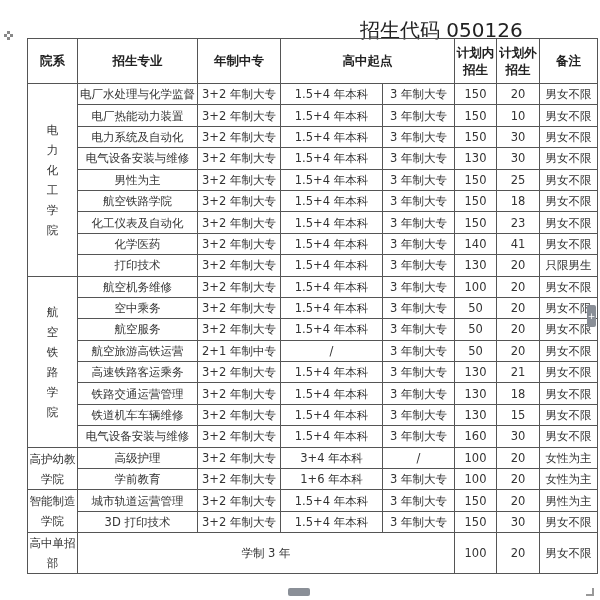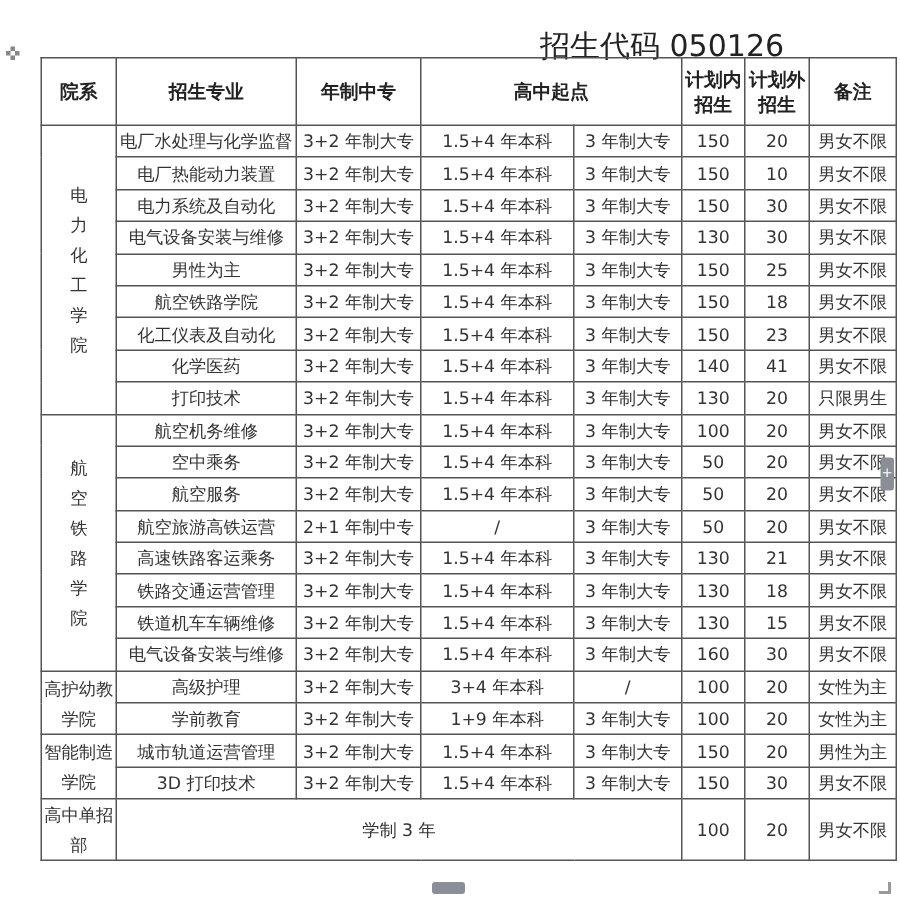--- a/index.html
+++ b/index.html
@@ -223,21 +223,21 @@
         <td>3+2 年制大专</td>
         <td>3+4 年本科</td>
         <td>/</td>
         <td>100</td>
         <td>20</td>
         <td>女性为主</td>
       </tr>
       <tr>
         <td>学前教育</td>
         <td>3+2 年制大专</td>
-        <td>1+9 年本科</td>
+        <td>1+6 年本科</td>
         <td>3 年制大专</td>
         <td>100</td>
         <td>20</td>
         <td>女性为主</td>
       </tr>
       <tr>
         <td class="dept" rowspan="2">智能制造学院</td>
         <td>城市轨道运营管理</td>
         <td>3+2 年制大专</td>
         <td>1.5+4 年本科</td>

